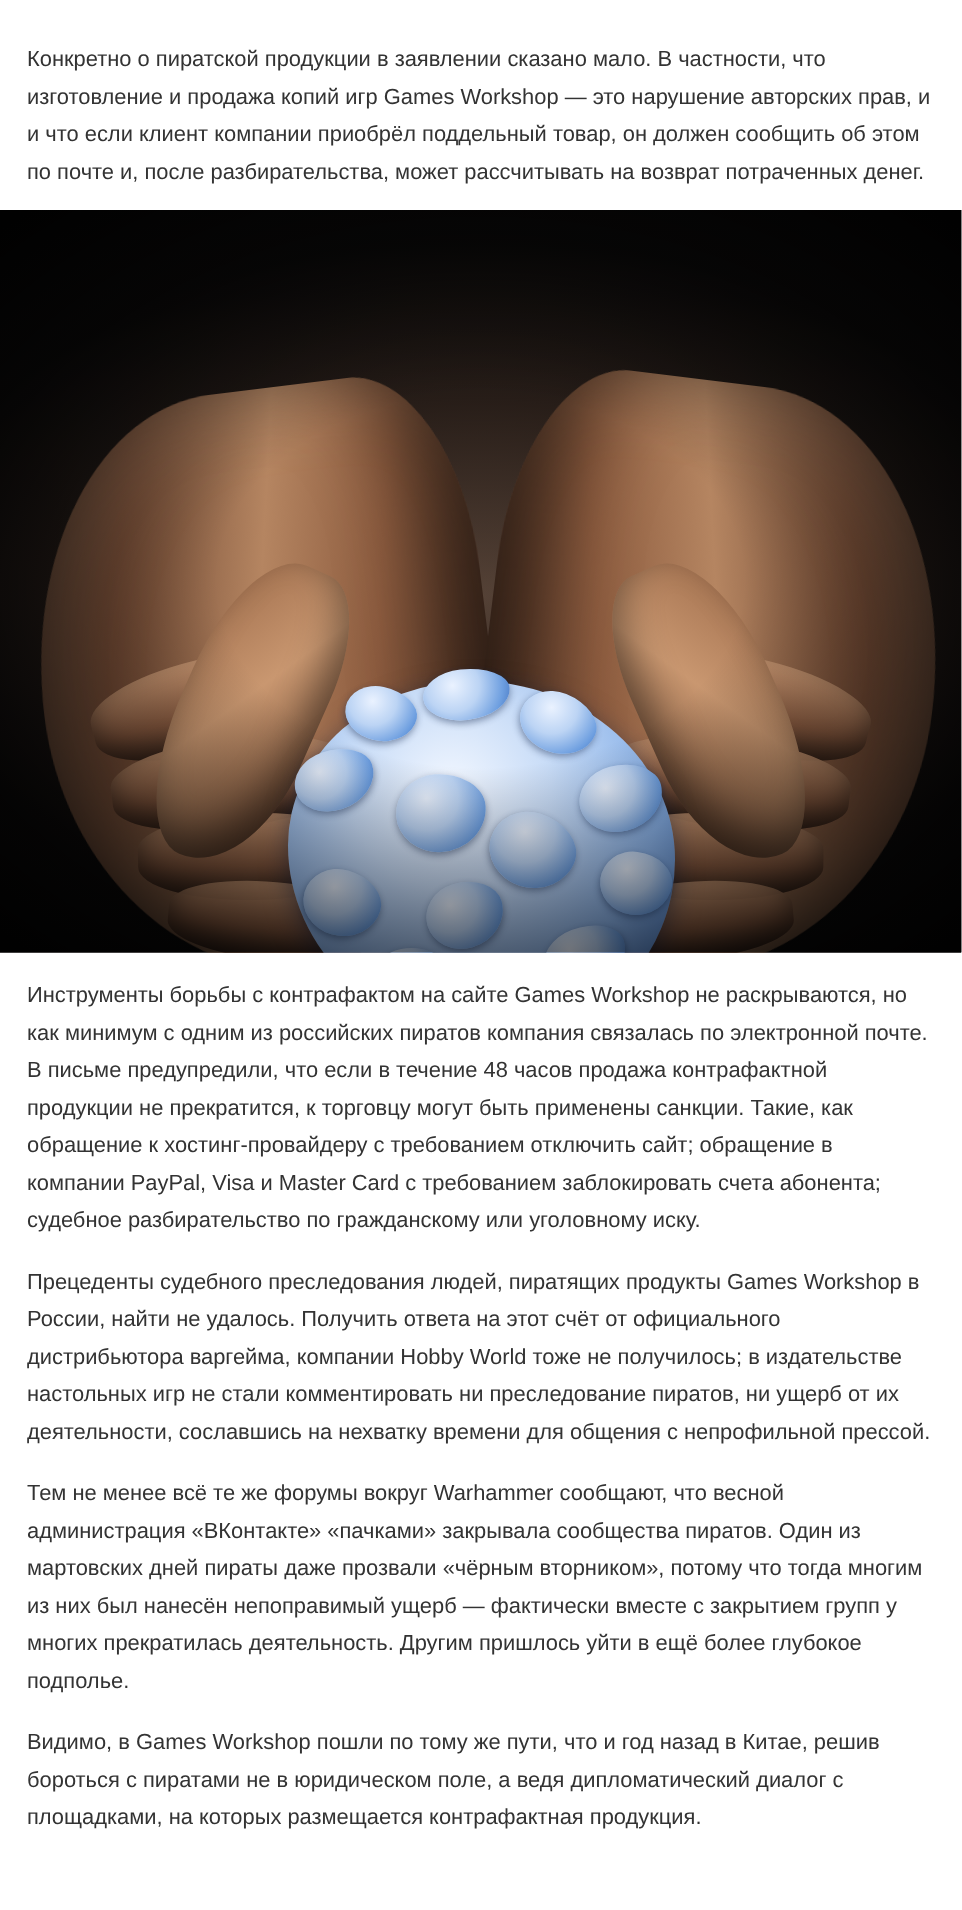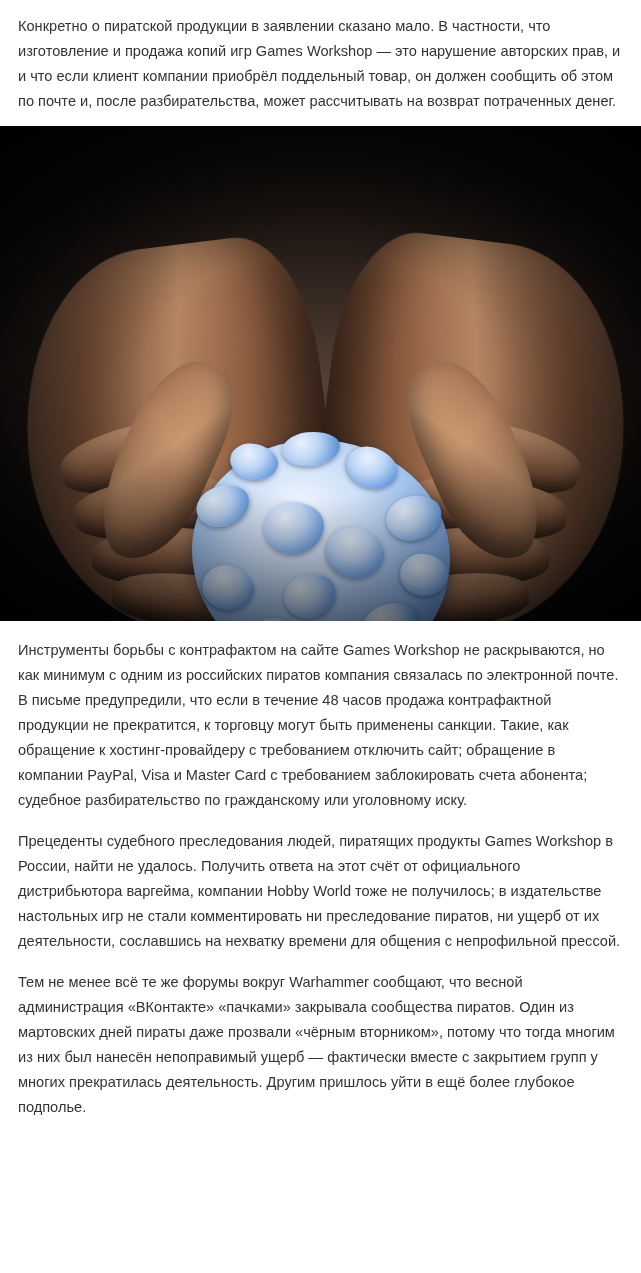--- a/index.html
+++ b/index.html
@@ -21,21 +21,21 @@
     box-sizing: border-box;
   }
   .para {
     font-size: 14.6px;
     line-height: 25px;
     color: #333333;
     margin: 0 0 16px 0;
     text-align: left;
   }
   .top-block {
-    padding-top: 14px;
+    padding-top: 28px;
   }
   .top-block .para {
     margin-bottom: 12px;
   }
   .bottom-block {
     padding-top: 17px;
     padding-bottom: 14px;
   }
   
   .photo {
@@ -181,15 +181,16 @@
       <div class="blob" style="left:98px;  top:148px; width:52px; height:44px; transform:rotate(-16deg);"></div>
     </div>
 
     <div class="vignette"></div>
   </div>
 
   <div class="text-block bottom-block">
     <p class="para">Инструменты борьбы с контрафактом на сайте Games Workshop не раскрываются, но как минимум с одним из российских пиратов компания связалась по электронной почте. В письме предупредили, что если в течение 48 часов продажа контрафактной продукции не прекратится, к торговцу могут быть применены санкции. Такие, как обращение к хостинг-провайдеру с требованием отключить сайт; обращение в компании PayPal, Visa и Master Card с требованием заблокировать счета абонента; судебное разбирательство по гражданскому или уголовному иску.</p>
     <p class="para">Прецеденты судебного преследования людей, пиратящих продукты Games Workshop в России, найти не удалось. Получить ответа на этот счёт от официального дистрибьютора варгейма, компании Hobby World тоже не получилось; в издательстве настольных игр не стали комментировать ни преследование пиратов, ни ущерб от их деятельности, сославшись на нехватку времени для общения с непрофильной прессой.</p>
     <p class="para">Тем не менее всё те же форумы вокруг Warhammer сообщают, что весной администрация «ВКонтакте» «пачками» закрывала сообщества пиратов. Один из мартовских дней пираты даже прозвали «чёрным вторником», потому что тогда многим из них был нанесён непоправимый ущерб — фактически вместе с закрытием групп у многих прекратилась деятельность. Другим пришлось уйти в ещё более глубокое подполье.</p>
+    <p class="para">Видимо, в Games Workshop пошли по тому же пути, что и год назад в Китае, решив бороться с пиратами не в юридическом поле, а ведя дипломатический диалог с площадками, на которых размещается контрафактная продукция.</p>
   </div>
 
 </div>
 
 </body></html>

